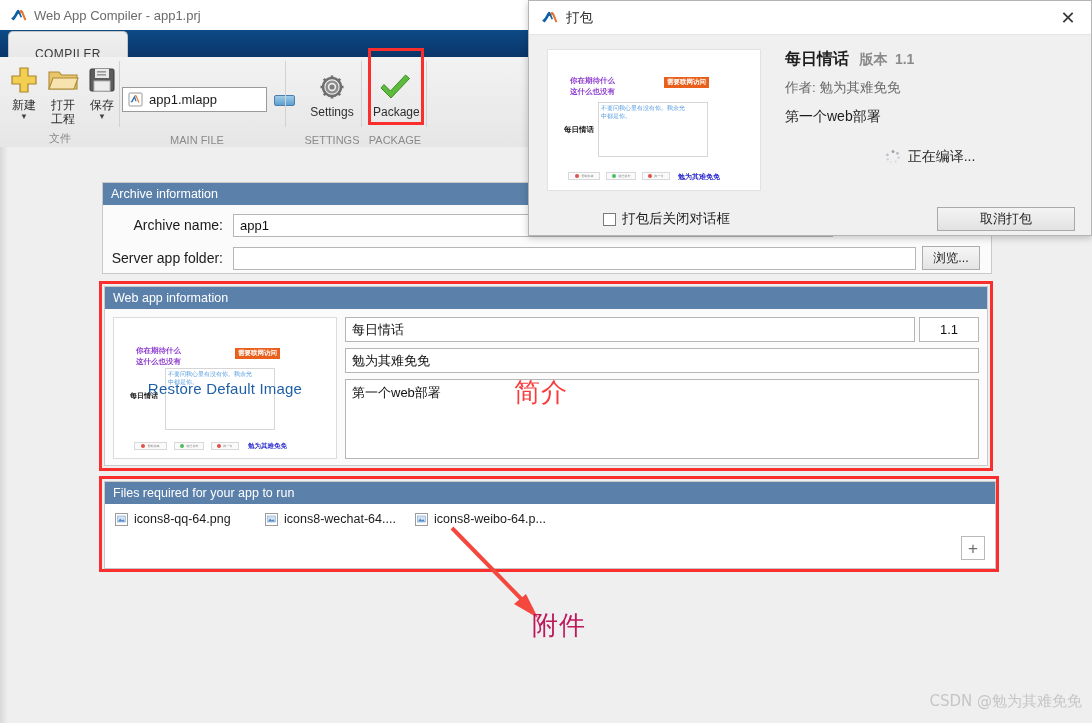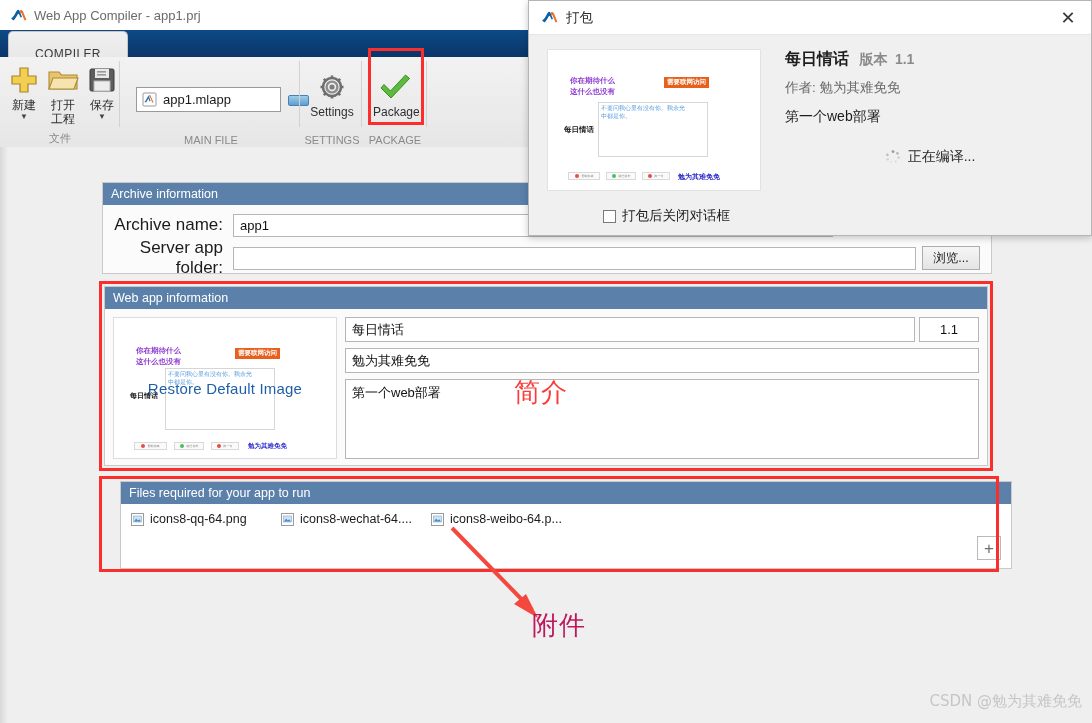--- a/index.html
+++ b/index.html
@@ -56,21 +56,21 @@
   .rgroup .gsep{position:absolute;top:4px;bottom:20px;width:1px;background:#d2d2d2;}
 
   .bigbtn{
     position:absolute;top:5px;width:44px;text-align:center;cursor:default;
   }
   .bigbtn .ic{height:36px;display:flex;align-items:center;justify-content:center;}
   .bigbtn .lb{font-size:12px;color:#2e2e2e;line-height:14px;}
   .bigbtn .caret{font-size:8px;color:#444;line-height:9px;}
 
   .grp-file{left:0;width:120px;}
-  .grp-main{left:122px;width:178px;}
+  .grp-main{left:108px;width:178px;}
   .grp-settings{left:302px;width:60px;}
   .grp-package{left:363px;width:64px;}
 
   .mainfile-box{
     position:absolute;left:14px;top:30px;width:145px;height:25px;
     background:#fff;border:1px solid #9a9a9a;box-sizing:border-box;
     display:flex;align-items:center;padding-left:5px;font-size:13px;color:#1a1a1a;
   }
   .mlapp-ic{width:15px;height:15px;margin-right:6px;flex:none;}
   .dash-btn{position:absolute;left:166px;top:38px;width:19px;height:9px;
@@ -96,21 +96,21 @@
   
   .panel{position:absolute;background:#fbfbfb;border:1px solid #c9c9c9;box-sizing:border-box;}
   .panel-hd{
     height:22px;background:#5b81ab;color:#fff;font-size:12.5px;
     display:flex;align-items:center;padding-left:8px;box-sizing:border-box;
   }
 
   
   #panel-archive{left:102px;top:182px;width:890px;height:92px;}
   .arch-row{display:flex;align-items:center;height:26px;margin-top:7px;}
-  .arch-lab{width:130px;text-align:right;padding-right:10px;font-size:17px;color:#1b1b1b;box-sizing:border-box;}
+  .arch-lab{width:130px;text-align:right;padding-right:10px;font-size:14px;color:#1b1b1b;box-sizing:border-box;}
   .txtin{
     height:23px;border:1px solid #b6b6b6;background:#fff;box-sizing:border-box;
     display:flex;align-items:center;padding-left:6px;font-size:13px;color:#111;
   }
   #archive-name-input{width:600px;}
   #server-folder-input{width:683px;}
   .browse-btn{
     margin-left:6px;width:58px;height:24px;background:linear-gradient(to bottom,#f6f6f6,#e4e4e4);
     border:1px solid #adadad;box-sizing:border-box;display:flex;align-items:center;
     justify-content:center;font-size:12.5px;color:#1b1b1b;
@@ -134,21 +134,21 @@
   .redbox-webapp{
     position:absolute;left:99px;top:281px;width:894px;height:190px;
     border:3px solid #fb2e2e;box-sizing:border-box;pointer-events:none;
   }
   .anno-jianjie{
     position:absolute;left:514px;top:375px;font-size:26px;color:#fb3b3b;
     font-family:"DejaVu Sans",sans-serif;letter-spacing:1px;
   }
 
   
-  #panel-files{left:104px;top:481px;width:892px;height:88px;margin-left:16px;}
+  #panel-files{left:104px;top:481px;width:892px;height:88px;}
   .files-body{position:relative;height:64px;background:#fff;}
   .file-chip{position:absolute;top:8px;display:flex;align-items:center;font-size:12.5px;color:#1b1b1b;}
   .file-ic{width:13px;height:13px;margin-right:6px;flex:none;}
   .add-btn{
     position:absolute;right:10px;bottom:8px;width:24px;height:24px;
     background:#fff;border:1px solid #b9b9b9;box-sizing:border-box;
     display:flex;align-items:center;justify-content:center;font-size:17px;color:#6d6d6d;line-height:1;
   }
   .redbox-files{
     position:absolute;left:99px;top:476px;width:900px;height:96px;
@@ -506,14 +506,15 @@
           </svg>
         </span>
         <span class="st">正在编译...</span>
       </div>
     </div>
   </div>
 
   <div class="dlg-foot">
     <span class="cb-box"></span>
     <span class="cb-lab">打包后关闭对话框</span>
+    <div class="cancel-btn">取消打包</div>
   </div>
 </div>
 
 </body></html>

